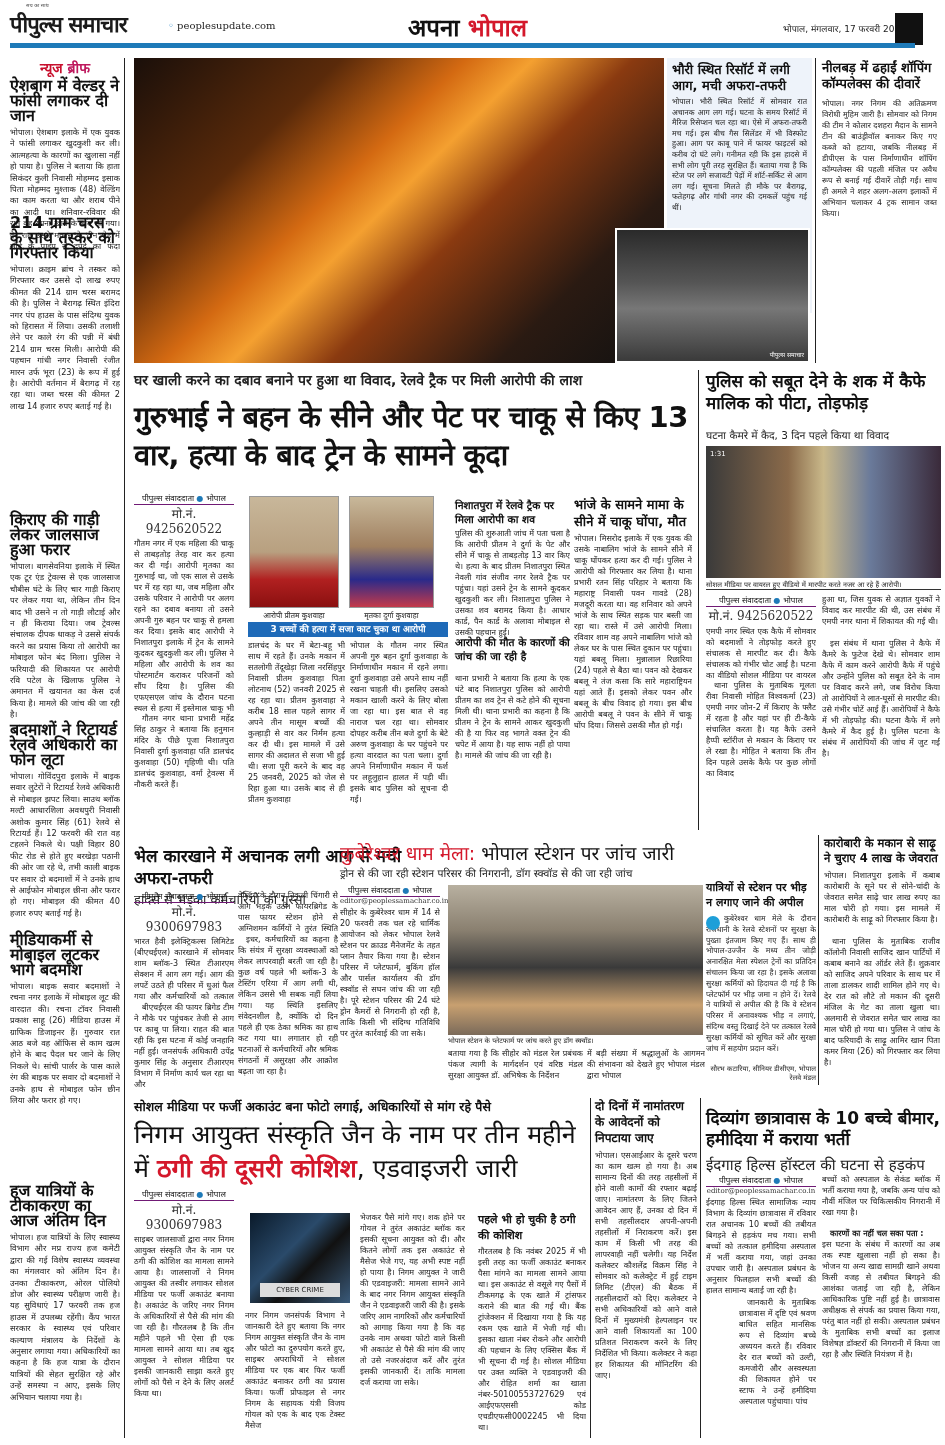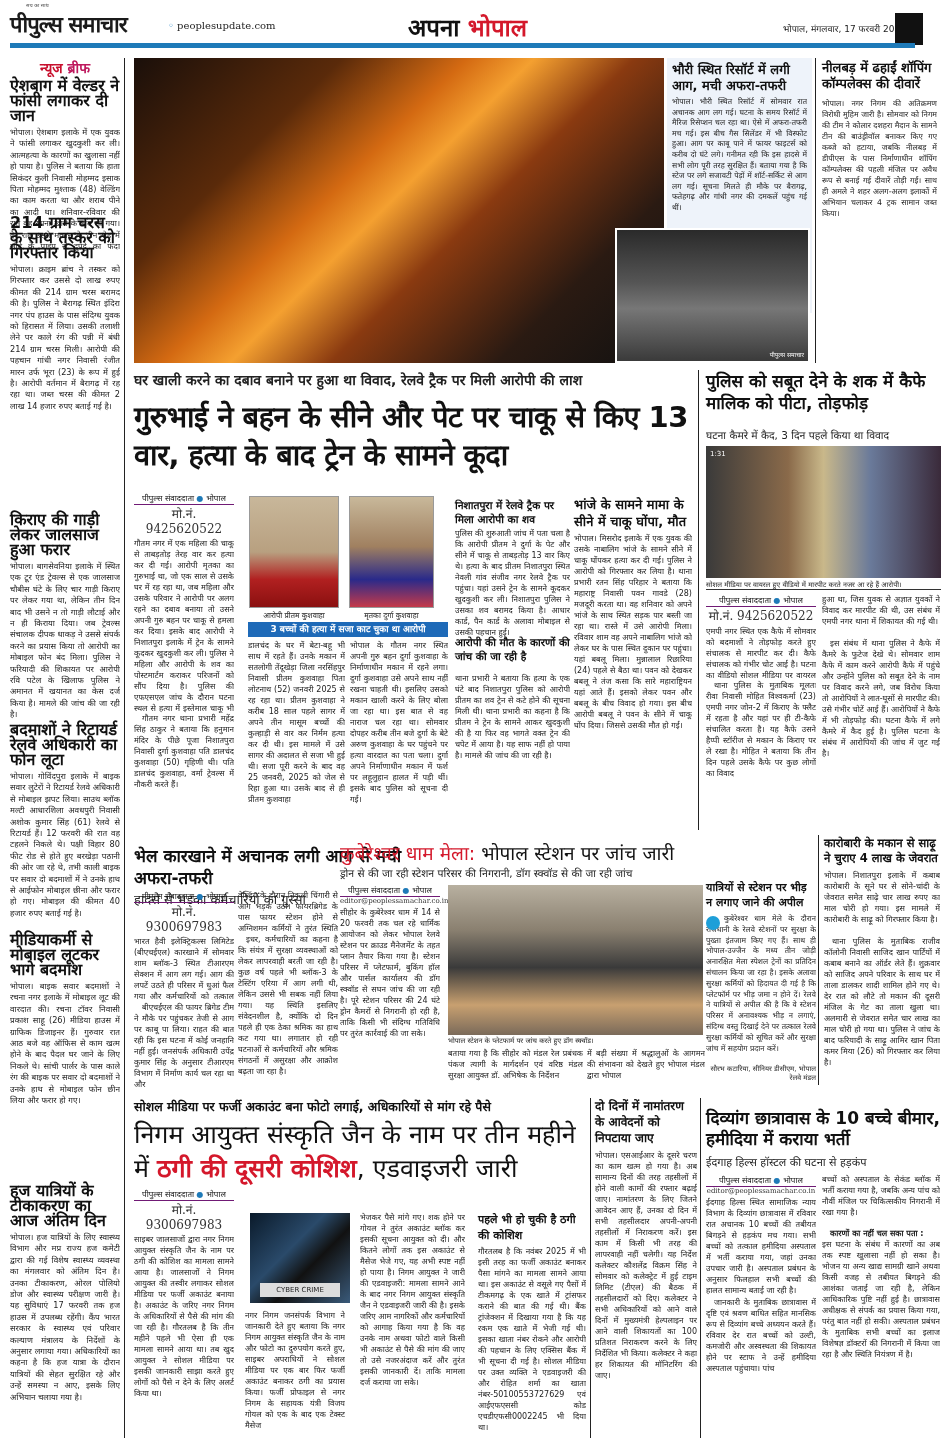--- a/index.html
+++ b/index.html
@@ -205,24 +205,24 @@
 </div>
 
 <div class="abs col-rule" style="left:590px;top:1098px;height:340px;"></div>
 <div class="abs" style="left:595px;top:1098px;width:102px;">
   <div class="bh" style="font-size:12px;line-height:16px;">दो दिनों में नामांतरण के आवेदनों को निपटाया जाए</div>
   <div class="bt2" style="margin-top:4px;height:260px;overflow:hidden;">भोपाल। एसआईआर के दूसरे चरण का काम खत्म हो गया है। अब सामान्य दिनों की तरह तहसीलों में होने वाली कामों की रफ्तार बढ़ाई जाए। नामांतरण के लिए जितने आवेदन आए हैं, उनका दो दिन में सभी तहसीलदार अपनी-अपनी तहसीलों में निराकरण करें। इस काम में किसी भी तरह की लापरवाही नहीं चलेगी। यह निर्देश कलेक्टर कौशलेंद्र विक्रम सिंह ने सोमवार को कलेक्ट्रेट में हुई टाइम लिमिट (टीएल) की बैठक में तहसीलदारों को दिए। कलेक्टर ने सभी अधिकारियों को आने वाले दिनों में मुख्यमंत्री हेल्पलाइन पर आने वाली शिकायतों का 100 प्रतिशत निराकरण करने के लिए निर्देशित भी किया। कलेक्टर ने कहा हर शिकायत की मॉनिटरिंग की जाए।</div>
 </div>
 
 <div class="abs col-rule" style="left:700px;top:1098px;height:340px;"></div>
 <div class="abs big" style="left:706px;top:1108px;width:235px;font-size:17px;line-height:21px;">दिव्यांग छात्रावास के 10 बच्चे बीमार, हमीदिया में कराया भर्ती</div>
-<div class="abs" style="left:706px;top:1154px;width:235px;font-size:11px;color:#222;">ईदगाह हिल्स हॉस्टल की घटना से हड़कंप</div>
+<div class="abs" style="left:706px;top:1154px;width:235px;font-size:15px;color:#222;">ईदगाह हिल्स हॉस्टल की घटना से हड़कंप</div>
 <div class="abs" style="left:706px;top:1174px;width:110px;">
   <div class="byl"><span>पीपुल्स संवाददाता</span> <span class="dot">●</span> <span>भोपाल</span></div>
   <div class="mob" style="font-size:7px;">editor@peoplessamachar.co.in</div>
   <div class="bt2" style="margin-top:2px;height:100px;overflow:hidden;">ईदगाह हिल्स स्थित सामाजिक न्याय विभाग के दिव्यांग छात्रावास में रविवार रात अचानक 10 बच्चों की तबीयत बिगड़ने से हड़कंप मच गया। सभी बच्चों को तत्काल हमीदिया अस्पताल में भर्ती कराया गया, जहां उनका उपचार जारी है। अस्पताल प्रबंधन के अनुसार फिलहाल सभी बच्चों की हालत सामान्य बताई जा रही है।</div>
-  <div class="bt2" style="text-indent:8px;height:120px;overflow:hidden;">जानकारी के मुताबिक छात्रावास में दृष्टि एवं श्रवण बाधित सहित मानसिक रूप से दिव्यांग बच्चे अध्ययन करते हैं। रविवार देर रात बच्चों को उल्टी, कमजोरी और अस्वस्थता की शिकायत होने पर स्टाफ ने उन्हें हमीदिया अस्पताल पहुंचाया। पांच</div>
+  <div class="bt2" style="text-indent:8px;height:120px;overflow:hidden;margin-left:33px;">जानकारी के मुताबिक छात्रावास में दृष्टि एवं श्रवण बाधित सहित मानसिक रूप से दिव्यांग बच्चे अध्ययन करते हैं। रविवार देर रात बच्चों को उल्टी, कमजोरी और अस्वस्थता की शिकायत होने पर स्टाफ ने उन्हें हमीदिया अस्पताल पहुंचाया। पांच</div>
 </div>
 <div class="abs" style="left:822px;top:1174px;width:118px;">
   <div class="bt2" style="height:54px;overflow:hidden;">बच्चों को अस्पताल के सेकंड ब्लॉक में भर्ती कराया गया है, जबकि अन्य पांच को नौवीं मंजिल पर चिकित्सकीय निगरानी में रखा गया है।</div>
   <div class="bt2" style="text-indent:8px;font-weight:bold;">कारणों का नहीं चल सका पता :</div>
   <div class="bt2" style="height:180px;overflow:hidden;">इस घटना के संबंध में कारणों का अब तक स्पष्ट खुलासा नहीं हो सका है। भोजन या अन्य खाद्य सामग्री खाने अथवा किसी वजह से तबीयत बिगड़ने की आशंका जताई जा रही है, लेकिन आधिकारिक पुष्टि नहीं हुई है। छात्रावास अधीक्षक से संपर्क का प्रयास किया गया, परंतु बात नहीं हो सकी। अस्पताल प्रबंधन के मुताबिक सभी बच्चों का इलाज विशेषज्ञ डॉक्टरों की निगरानी में किया जा रहा है और स्थिति नियंत्रण में है।</div>
 </div>
 
 </body></html>

